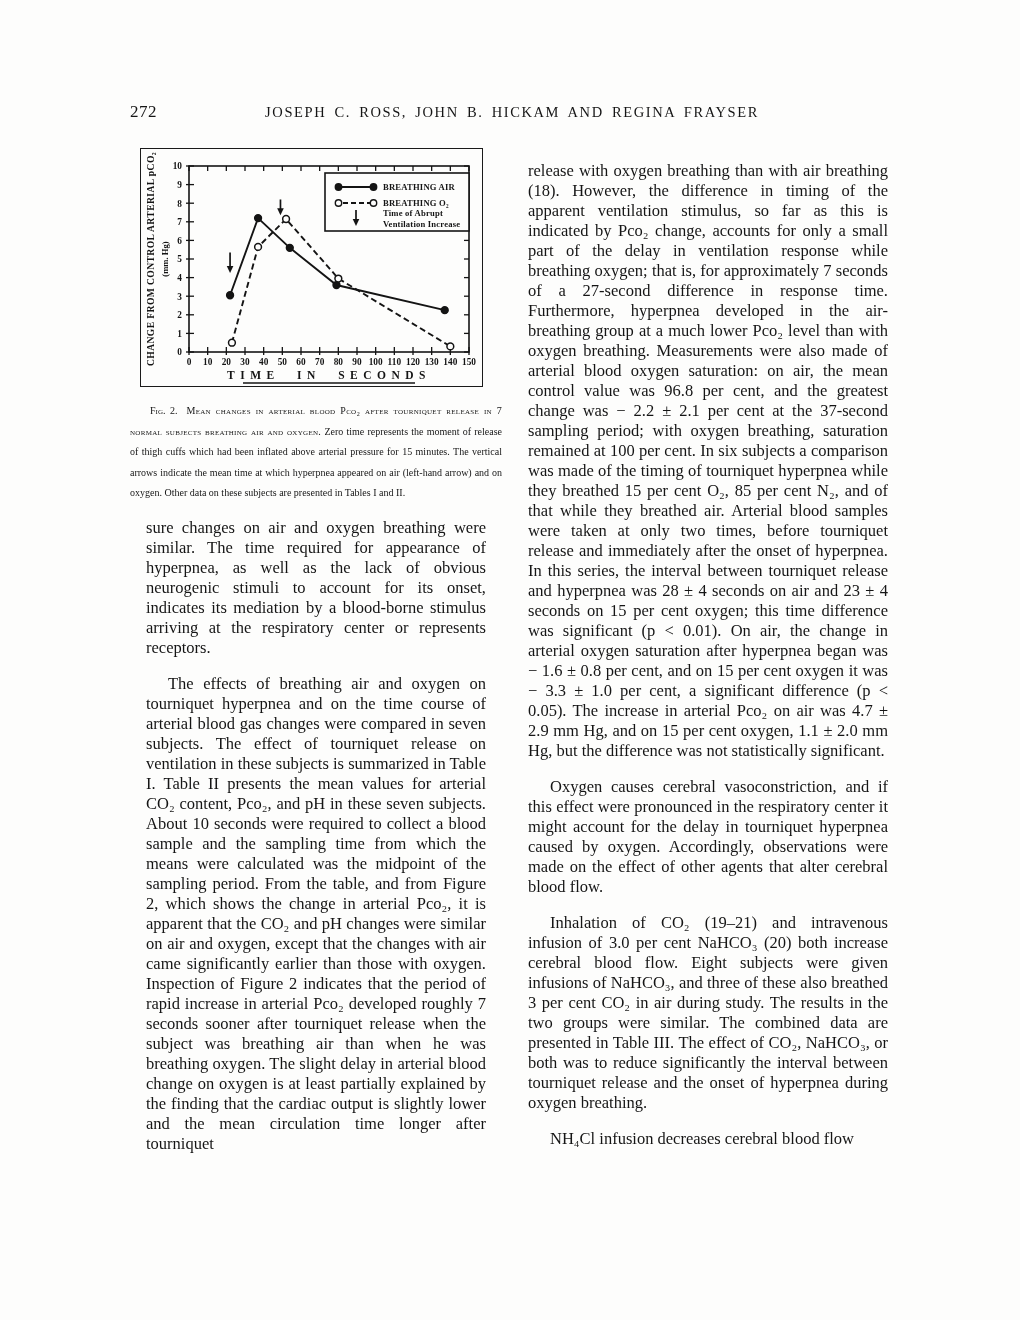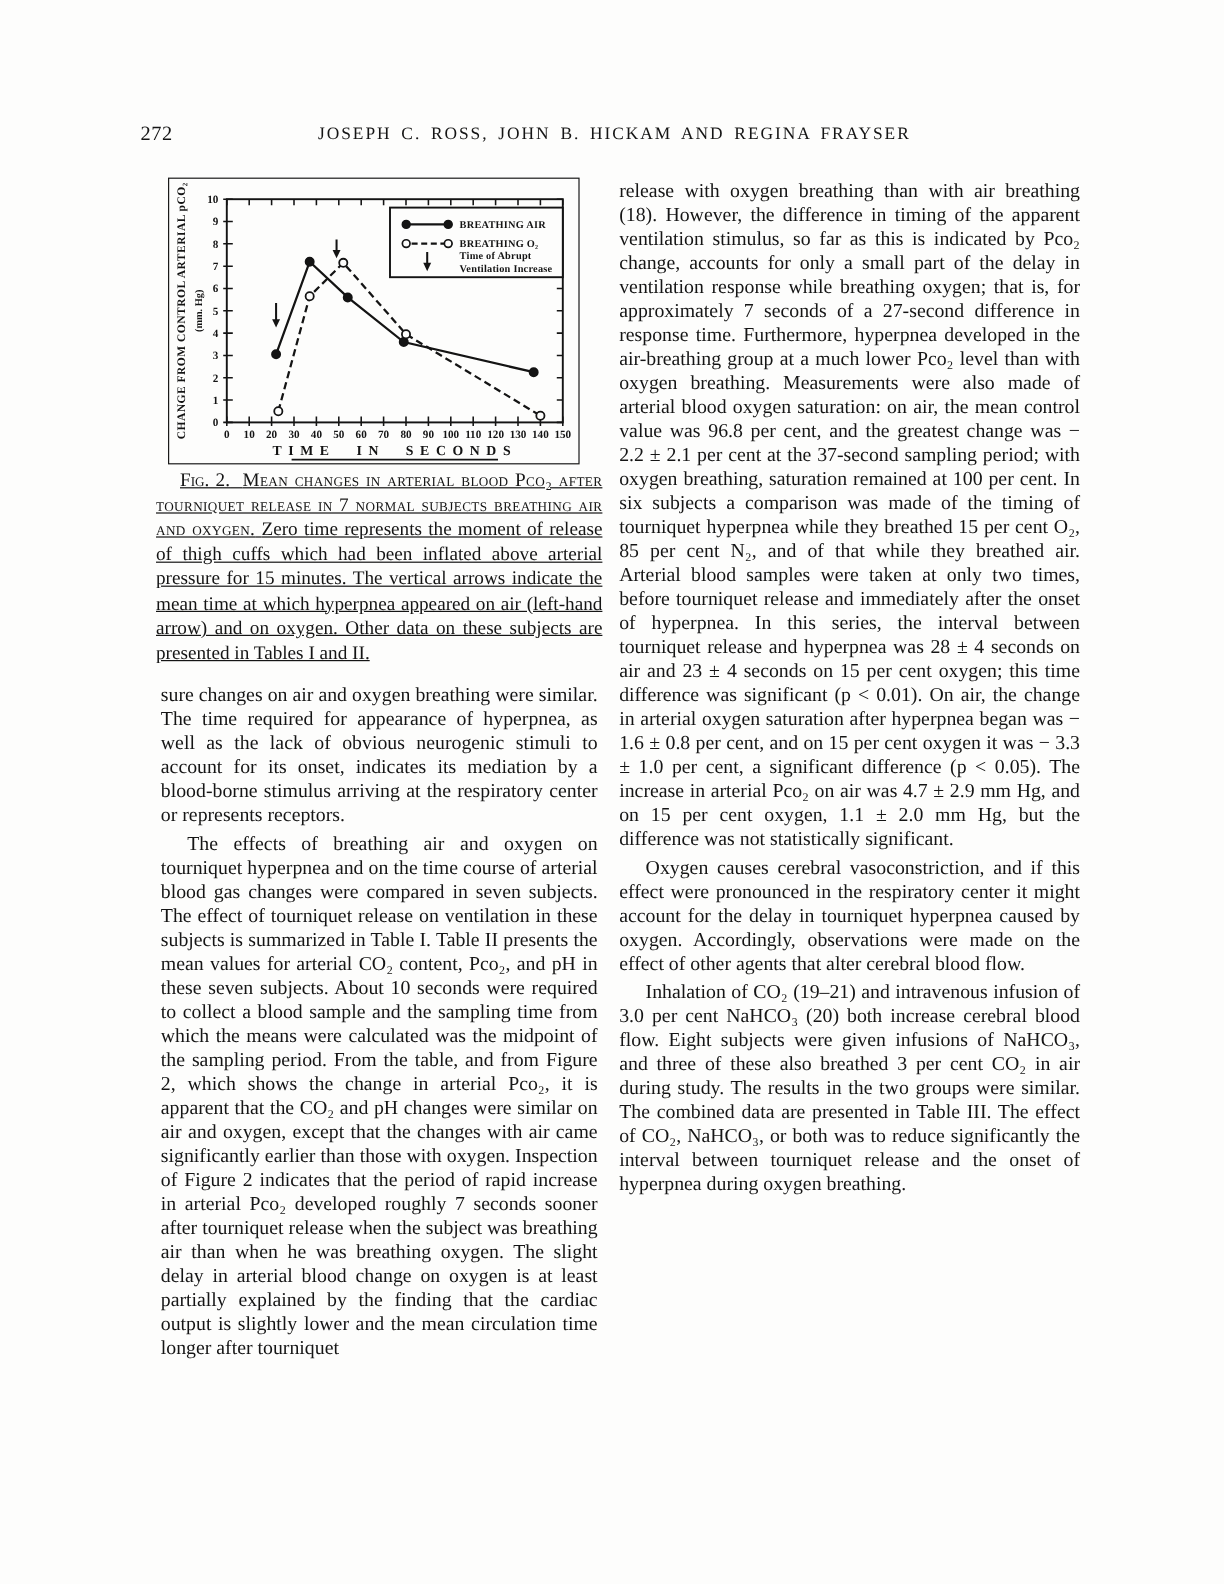--- a/index.html
+++ b/index.html
@@ -7,21 +7,21 @@
   .page{
     position:relative;
     width:1020px;height:1320px;
     margin:0 auto;
     background:#fdfdfc;
     color:#151515;
     font-family:"Liberation Serif", serif;
     overflow:hidden;
   }
   .page-number{
-    position:absolute;left:117px;top:102px;
+    position:absolute;left:130px;top:102px;
     font-size:17px;letter-spacing:.5px;
   }
   .running-title{
     position:absolute;left:120px;right:116px;top:104px;
     text-align:center;
     font-size:14.5px;letter-spacing:1.6px;word-spacing:3px;
   }
   .col{position:absolute;text-align:justify;font-size:16.5px;line-height:20px;}
   .col-left{left:130px;top:148px;width:372px;}
   .col-right{left:512px;top:145px;width:392px;}
@@ -33,27 +33,27 @@
     background:#fdfdfc;
   }
   .figure-box svg{display:block;}
   svg text{font-family:"Liberation Serif", serif;fill:#141414;font-weight:bold;}
   svg .tick{font-size:9.3px;}
   svg .axis-title{font-size:9.6px;letter-spacing:.4px;}
   svg .axis-sub{font-size:8.6px;}
   svg .xlabel{font-size:11.5px;letter-spacing:5.5px;word-spacing:9px;}
   svg .legend-label{font-size:8.6px;letter-spacing:.2px;}
   .caption{
-    margin:4px 0 0 0;
-    font-size:16px;line-height:20.5px;text-align:justify;text-decoration:underline;
+    margin:14px 0 0 0;
+    font-size:10px;line-height:20.5px;text-align:justify;
   }
   .caption .lead{font-variant:small-caps;}
   .caption .lead-indent{display:inline-block;width:20px;}
   .caption .sc{font-variant:small-caps;letter-spacing:.3px;}
-  .body-par{margin:4px;text-indent:22px;}
+  .body-par{margin:16px;text-indent:22px;}
   .body-par.noindent{text-indent:0;}
   .col-left .body-par.first{margin-top:14px;}
 </style>
 </head>
 <body>
 
 <div class="page">
 
   <div class="page-number">272</div>
   <div class="running-title">JOSEPH C. ROSS, JOHN B. HICKAM AND REGINA FRAYSER</div>
@@ -195,15 +195,16 @@
     <p class="caption"><span class="lead-indent"></span><span class="lead">Fig. 2.</span>&nbsp;&nbsp;<span class="sc">Mean changes in arterial blood Pco₂ after tourniquet release in 7 normal subjects breathing air and oxygen.</span>&nbsp;<span>Zero time represents the moment of release of thigh cuffs which had been inflated above arterial pressure for 15 minutes. The vertical arrows indicate the mean time at which hyperpnea appeared on air (left-hand arrow) and on oxygen. Other data on these subjects are presented in Tables I and II.</span></p>
 
     <p class="body-par noindent first">sure changes on air and oxygen breathing were similar.  The time required for appearance of hyperpnea, as well as the lack of obvious neurogenic stimuli to account for its onset, indicates its mediation by a blood-borne stimulus arriving at the respiratory center or represents receptors.</p>
     <p class="body-par">The effects of breathing air and oxygen on tourniquet hyperpnea and on the time course of arterial blood gas changes were compared in seven subjects.  The effect of tourniquet release on ventilation in these subjects is summarized in Table I.  Table II presents the mean values for arterial CO₂ content, Pco₂, and pH in these seven subjects.  About 10 seconds were required to collect a blood sample and the sampling time from which the means were calculated was the midpoint of the sampling period.  From the table, and from Figure 2, which shows the change in arterial Pco₂, it is apparent that the CO₂ and pH changes were similar on air and oxygen, except that the changes with air came significantly earlier than those with oxygen.  Inspection of Figure 2 indicates that the period of rapid increase in arterial Pco₂ developed roughly 7 seconds sooner after tourniquet release when the subject was breathing air than when he was breathing oxygen.  The slight delay in arterial blood change on oxygen is at least partially explained by the finding that the cardiac output is slightly lower and the mean circulation time longer after tourniquet</p>
   </div>
 
   <div class="col col-right">
     <p class="body-par noindent">release with oxygen breathing than with air breathing (18).  However, the difference in timing of the apparent ventilation stimulus, so far as this is indicated by Pco₂ change, accounts for only a small part of the delay in ventilation response while breathing oxygen; that is, for approximately 7 seconds of a 27-second difference in response time.  Furthermore, hyperpnea developed in the air-breathing group at a much lower Pco₂ level than with oxygen breathing.  Measurements were also made of arterial blood oxygen saturation: on air, the mean control value was 96.8 per cent, and the greatest change was − 2.2 ± 2.1 per cent at the 37-second sampling period; with oxygen breathing, saturation remained at 100 per cent.  In six subjects a comparison was made of the timing of tourniquet hyperpnea while they breathed 15 per cent O₂, 85 per cent N₂, and of that while they breathed air.  Arterial blood samples were taken at only two times, before tourniquet release and immediately after the onset of hyperpnea.  In this series, the interval between tourniquet release and hyperpnea was 28 ± 4 seconds on air and 23 ± 4 seconds on 15 per cent oxygen; this time difference was significant (p &lt; 0.01).  On air, the change in arterial oxygen saturation after hyperpnea began was − 1.6 ± 0.8 per cent, and on 15 per cent oxygen it was − 3.3 ± 1.0 per cent, a significant difference (p &lt; 0.05).  The increase in arterial Pco₂ on air was 4.7 ± 2.9 mm Hg, and on 15 per cent oxygen, 1.1 ± 2.0 mm Hg, but the difference was not statistically significant.</p>
     <p class="body-par">Oxygen causes cerebral vasoconstriction, and if this effect were pronounced in the respiratory center it might account for the delay in tourniquet hyperpnea caused by oxygen.  Accordingly, observations were made on the effect of other agents that alter cerebral blood flow.</p>
     <p class="body-par">Inhalation of CO₂ (19–21) and intravenous infusion of 3.0 per cent NaHCO₃ (20) both increase cerebral blood flow.  Eight subjects were given infusions of NaHCO₃, and three of these also breathed 3 per cent CO₂ in air during study.  The results in the two groups were similar.  The combined data are presented in Table III.  The effect of CO₂, NaHCO₃, or both was to reduce significantly the interval between tourniquet release and the onset of hyperpnea during oxygen breathing.</p>
+    <p class="body-par">NH₄Cl infusion decreases cerebral blood flow</p>
   </div>
 
 </div>
 
 </body></html>

